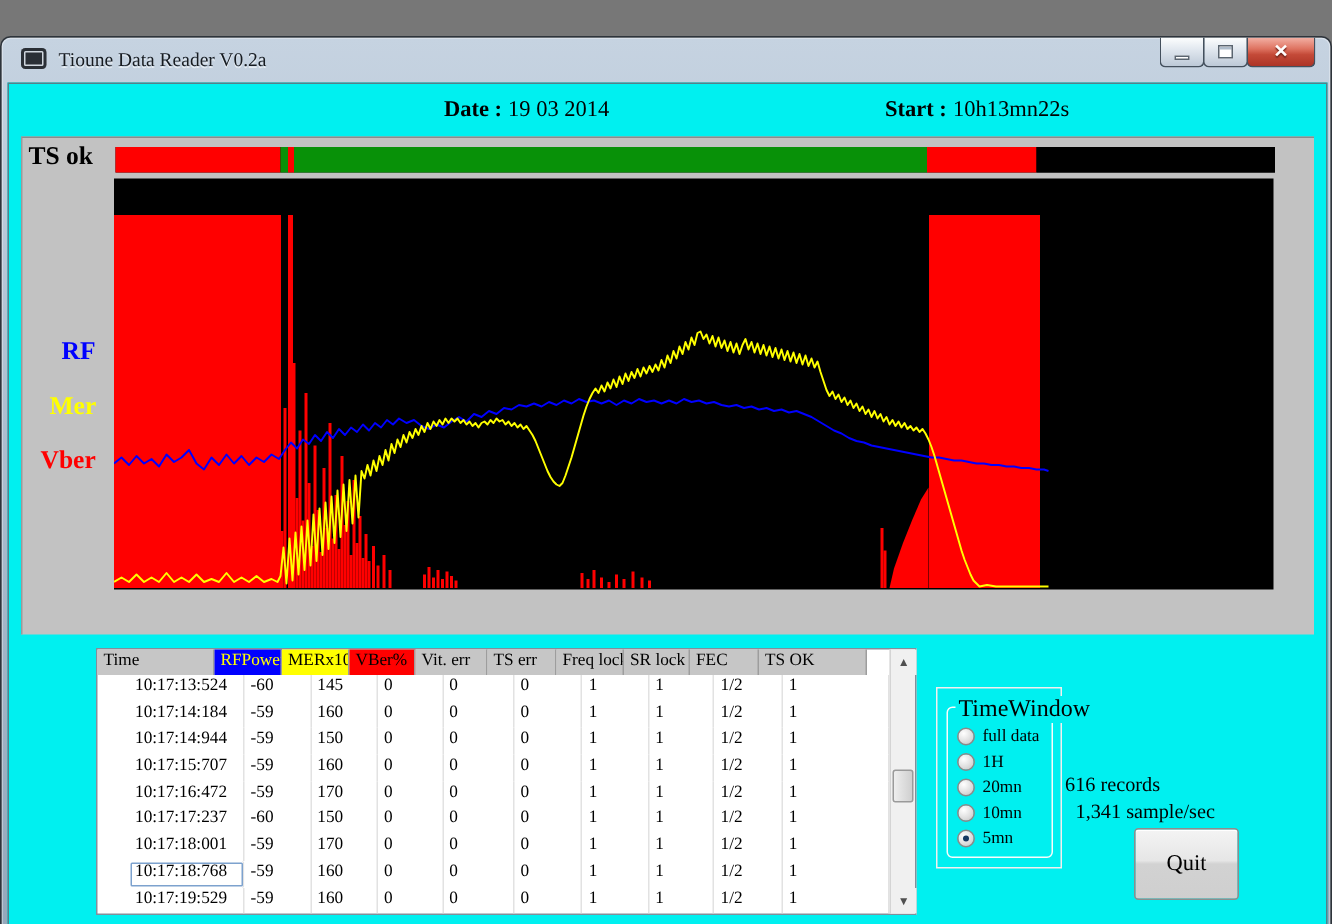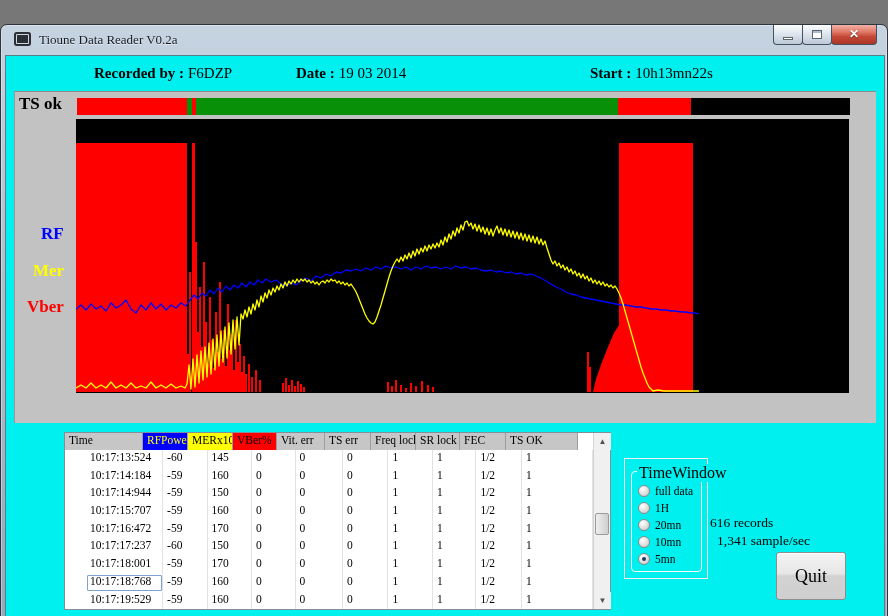--- a/index.html
+++ b/index.html
@@ -53,21 +53,21 @@
   .gb-title{position:absolute;left:5px;top:-8px;background:#00f0f0;padding:0 2px;font-size:16px;color:#000;}
   .radio-row{position:absolute;left:6px;display:flex;align-items:center;height:14px;}
   .radio{width:12px;height:12px;border-radius:50%;background:radial-gradient(circle at 35% 30%,#ffffff,#dcdcdc 60%,#bfbfbf);
     border:1px solid #8a8a8a;position:relative;flex:0 0 auto;}
   .radio.sel::after{content:"";position:absolute;left:3px;top:3px;width:4px;height:4px;border-radius:50%;background:#173a63;}
   .radio-label{font-size:11.5px;color:#000;margin-left:5px;white-space:nowrap;}
   .pushbtn{position:absolute;background:linear-gradient(180deg,#f4f4f4,#e6e6e6 45%,#d2d2d2 50%,#cfcfcf);
     border:1px solid #8d8d8d;border-radius:3px;font-size:12.5px;color:#000;
     display:flex;align-items:center;justify-content:center;box-shadow:inset 0 1px 0 #fff;}
   .btn-load{left:731px;top:421px;width:111px;height:27px;}
-  .btn-quit{left:775px;top:527px;width:70px;height:48px;font-size:18px;}
+  .btn-quit{left:755px;top:527px;width:70px;height:48px;font-size:15px;}
   .info-line{position:absolute;left:709px;font-size:13.5px;color:#000;white-space:nowrap;}
   .footer{position:absolute;left:63px;top:589px;width:420px;text-align:center;font-size:12.5px;color:#000;}
 </style>
 </head>
 <body>
 
 <div class="window">
   <div class="titlebar">
     <div class="app-icon"></div>
     <div class="title-text">Tioune Data Reader V0.2a</div>
@@ -77,23 +77,20 @@
     <div class="winbtn btn-max">
         <div class="glyph-max"></div>
       </div>
     <div class="winbtn btn-close">
         <span class="glyph-close">✕</span>
       </div>
   </div>
 
   <div class="client"></div>
 
-  <div class="hdr" style="left:93px;">
-    <b>Recorded by :</b><span class="val">F6DZP</span>
-  </div>
   <div class="hdr" style="left:295px;">
     <b>Date :</b><span class="val">19 03 2014</span>
   </div>
   <div class="hdr" style="left:589px;">
     <b>Start :</b><span class="val">10h13mn22s</span>
   </div>
 
   <div class="gray-panel"></div>
   <div class="ts-label">TS ok</div>
   <div class="ts-bar">

